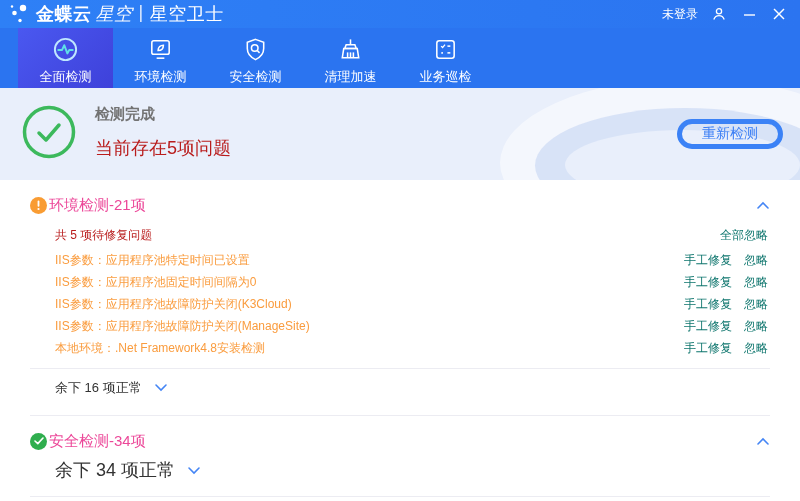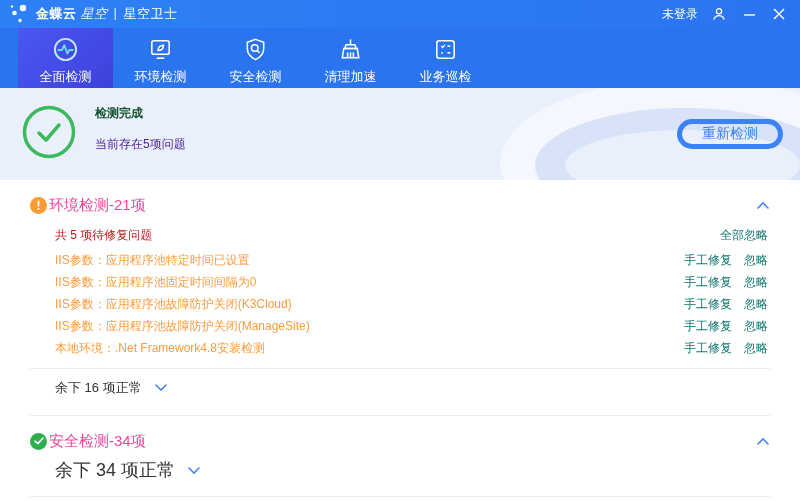--- a/index.html
+++ b/index.html
@@ -6,21 +6,21 @@
   html,body { width:800px; height:501px; }
   body { font-family:"Liberation Sans","DejaVu Sans",sans-serif; background:#fff; overflow:hidden; }
   .window { position:relative; width:800px; height:501px; background:#fff; overflow:hidden; }
 
   
   .titlebar {
     height:28px; background:linear-gradient(90deg,#2e80f6,#2b74f0);
     display:flex; align-items:center; padding:0 12px 0 8px; color:#fff;
   }
   .logo-dots { width:22px; height:24px; margin-right:6px; }
-  .brand { display:flex; align-items:flex-start; font-size:13px; letter-spacing:.5px; }
+  .brand { display:flex; align-items:flex-start; font-size:18px; letter-spacing:.5px; }
   .brand .primary { font-weight:bold; }
   .brand .secondary { font-style:italic; margin-left:4px; font-weight:300; opacity:.95; }
   .brand .divider { margin:0 6px; opacity:.85; font-weight:300; }
   .brand .product { font-weight:400; }
   .titlebar-right { margin-left:auto; display:flex; align-items:center; gap:12px; }
   .login-status { font-size:12px; cursor:pointer; }
   .tb-btn { width:18px; height:18px; display:flex; align-items:center; justify-content:center; cursor:pointer; }
 
   
   .nav { height:60px; background:#2b74f0; display:flex; padding-left:18px; }
@@ -34,22 +34,22 @@
 
   
   .hero { position:relative; height:92px; background:#e9effb; overflow:hidden; }
   .deco-a { position:absolute; left:500px; top:-10px; width:380px; height:170px; border-radius:50%;
             background:rgba(255,255,255,.5); }
   .deco-b { position:absolute; left:535px; top:20px; width:300px; height:115px; border-radius:50%;
             background:rgba(213,224,246,.9); }
   .deco-c { position:absolute; left:565px; top:42px; width:235px; height:70px; border-radius:50%;
             background:rgba(233,239,251,1); }
   .big-check { position:absolute; left:21px; top:16px; }
-  .hero-title { position:absolute; left:95px; top:17px; font-size:12px; font-weight:bold; color:#14532d; }
-  .hero-sub { position:absolute; left:95px; top:48px; font-size:12px; color:#4c1d95; }
+  .hero-title { position:absolute; left:95px; top:17px; font-size:15px; font-weight:bold; color:#737373; }
+  .hero-sub { position:absolute; left:95px; top:48px; font-size:18px; color:#b91c1c; }
   .rescan-btn {
     position:absolute; right:17px; top:31px; width:106px; height:30px;
     border:5px solid #3b82f6; border-radius:15px; background:transparent;
     color:#3a7ef5; font-size:14px; cursor:pointer; font-family:inherit;
   }
 
   
   .content { background:#fff; }
   .section-header { display:flex; align-items:center; padding:0 30px; margin-top:13px; height:24px; }
   .section-header .s-icon { width:17px; height:17px; border-radius:50%; display:flex; align-items:center;

